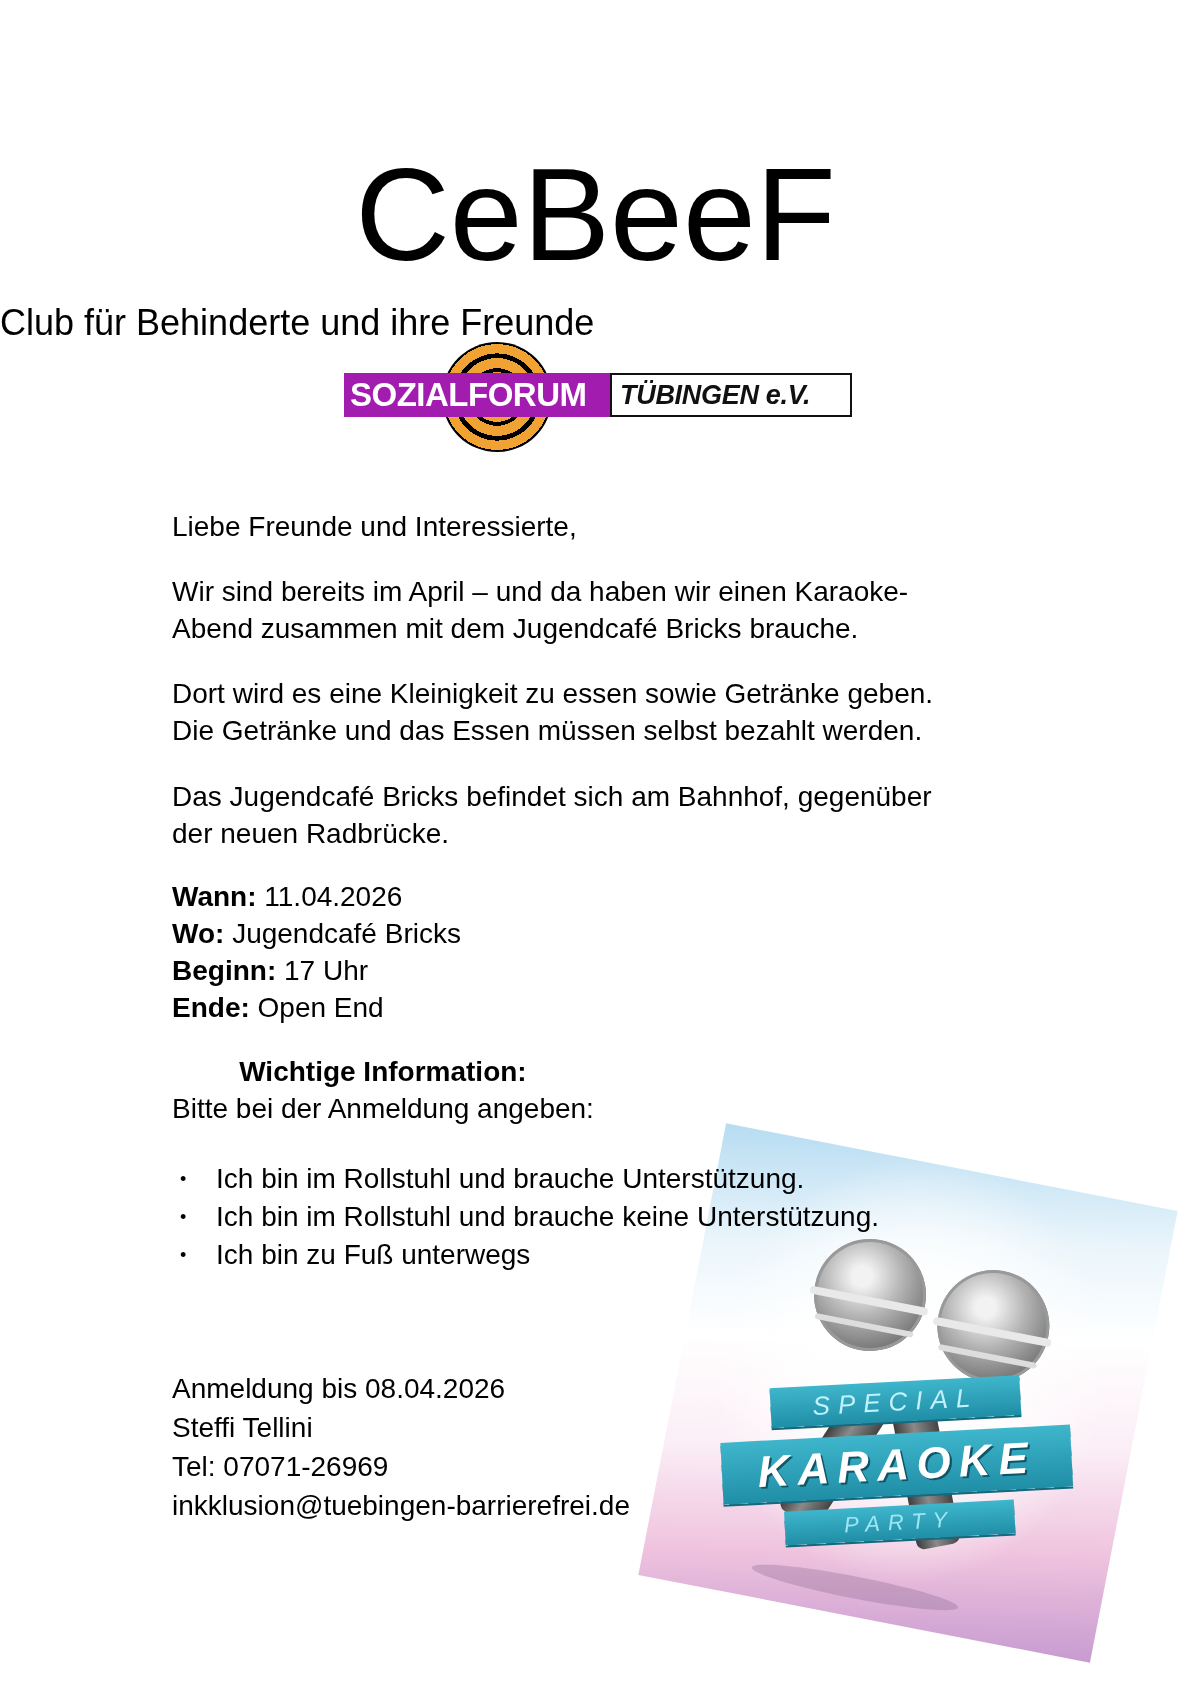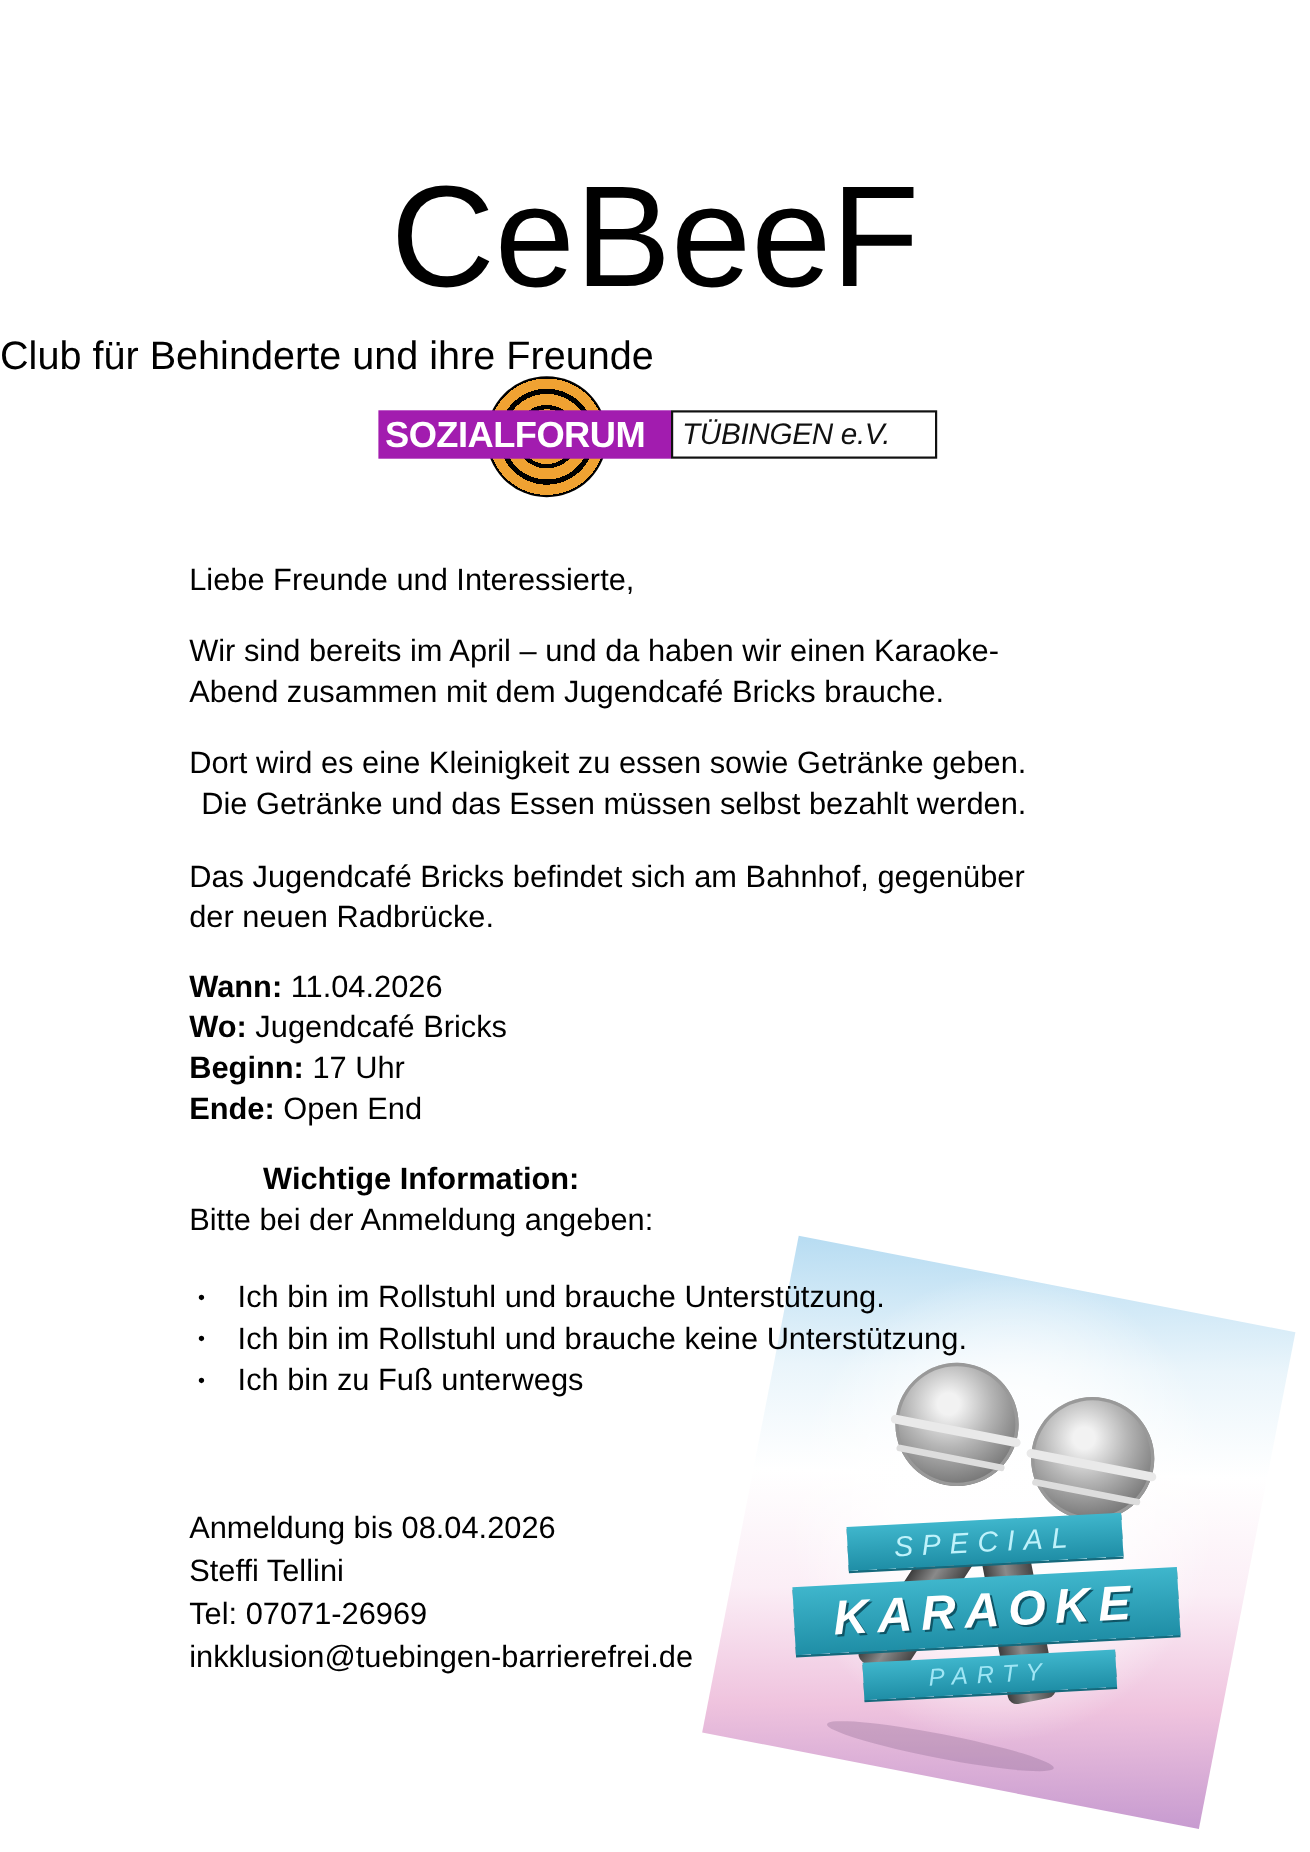--- a/index.html
+++ b/index.html
@@ -8,21 +8,21 @@
   .abs { position: absolute; }
   .title { left: 0; width: 1191px; top: 140px; text-align: center; font-size: 131px; line-height: 150px; letter-spacing: 0px; }
   .subtitle { left: 0; width: 1191px; top: 300px; text-align: left; font-size: 36px; line-height: 46px; }
   
   .logo { left: 344px; top: 340px; width: 512px; height: 116px; }
   .logo-circle { position: absolute; left: 98px; top: 2px; width: 110px; height: 110px; border-radius: 50%;
      background: radial-gradient(circle, #f0a232 0 14%, #000 14% 18%, #f0a232 18% 32%, #000 32% 37%, #f0a232 37% 50%, #000 50% 56%, #f0a232 56% 68%, #000 68% 74%, #f0a232 74% 90%, #000 90% 100%); }
   .logo-bar-black { position: absolute; left: 0; top: 33px; width: 266px; height: 44px; background: #a21caf; color: #fff;
      font-weight: bold; font-size: 33px; line-height: 44px; padding-left: 6px; box-sizing: border-box; letter-spacing: -0.5px; }
   .logo-bar-white { position: absolute; left: 266px; top: 33px; width: 242px; height: 44px; background: #fff; border: 2px solid #111;
-     box-sizing: border-box; color: #111; font-weight: normal; font-style: italic; font-size: 27px; line-height: 40px; padding-left: 8px; letter-spacing: -0.3px; }
+     box-sizing: border-box; color: #111; font-weight: bold; font-style: italic; font-size: 27px; line-height: 40px; padding-left: 8px; letter-spacing: -0.3px; }
   .p { position: absolute; left: 144px; font-size: 28px; line-height: 37px; white-space: nowrap; margin-left: 28px; }
   .p div { height: 37px; }
   b { font-weight: bold; }
   .bullet-row { position: absolute; left: 180px; font-size: 28px; line-height: 38px; white-space: nowrap; height: 38px; }
   .bullet-dot { position: absolute; left: 0; top: 0; width: 14px; font-size: 18px; }
   .bullet-text { position: absolute; left: 36px; top: 0; }
   
   .karaoke { left: 678px; top: 1163px; width: 460px; height: 460px; transform: rotate(11deg); transform-origin: 50% 50%; overflow: hidden;
      background: linear-gradient(170deg, #b7dcf2 0%, #eaf5fb 22%, #ffffff 40%, #fbeef6 60%, #efc3de 80%, #c79bd0 100%); }
   .k-shade { position: absolute; left: 0; top: 0; right: 0; bottom: 0;
@@ -52,21 +52,21 @@
   <div class="logo-bar-black">SOZIALFORUM</div>
   <div class="logo-bar-white">TÜBINGEN e.V.</div>
 </div>
 
 <div class="p" style="top:508px;">Liebe Freunde und Interessierte,</div>
 
 <div class="p" style="top:573px;">
   <div>Wir sind bereits im April – und da haben wir einen Karaoke-</div>
   <div>Abend zusammen mit dem Jugendcafé Bricks brauche.</div>
 </div>
-<div class="p" style="top:675px;text-align:right;">
+<div class="p" style="top:675px;">
   <div>Dort wird es eine Kleinigkeit zu essen sowie Getränke geben.</div>
   <div>Die Getränke und das Essen müssen selbst bezahlt werden.</div>
 </div>
 <div class="p" style="top:778px;">
   <div>Das Jugendcafé Bricks befindet sich am Bahnhof, gegenüber</div>
   <div>der neuen Radbrücke.</div>
 </div>
 
 <div class="p" style="top:878px;">
   <div><b>Wann:</b><span> 11.04.2026</span></div>

